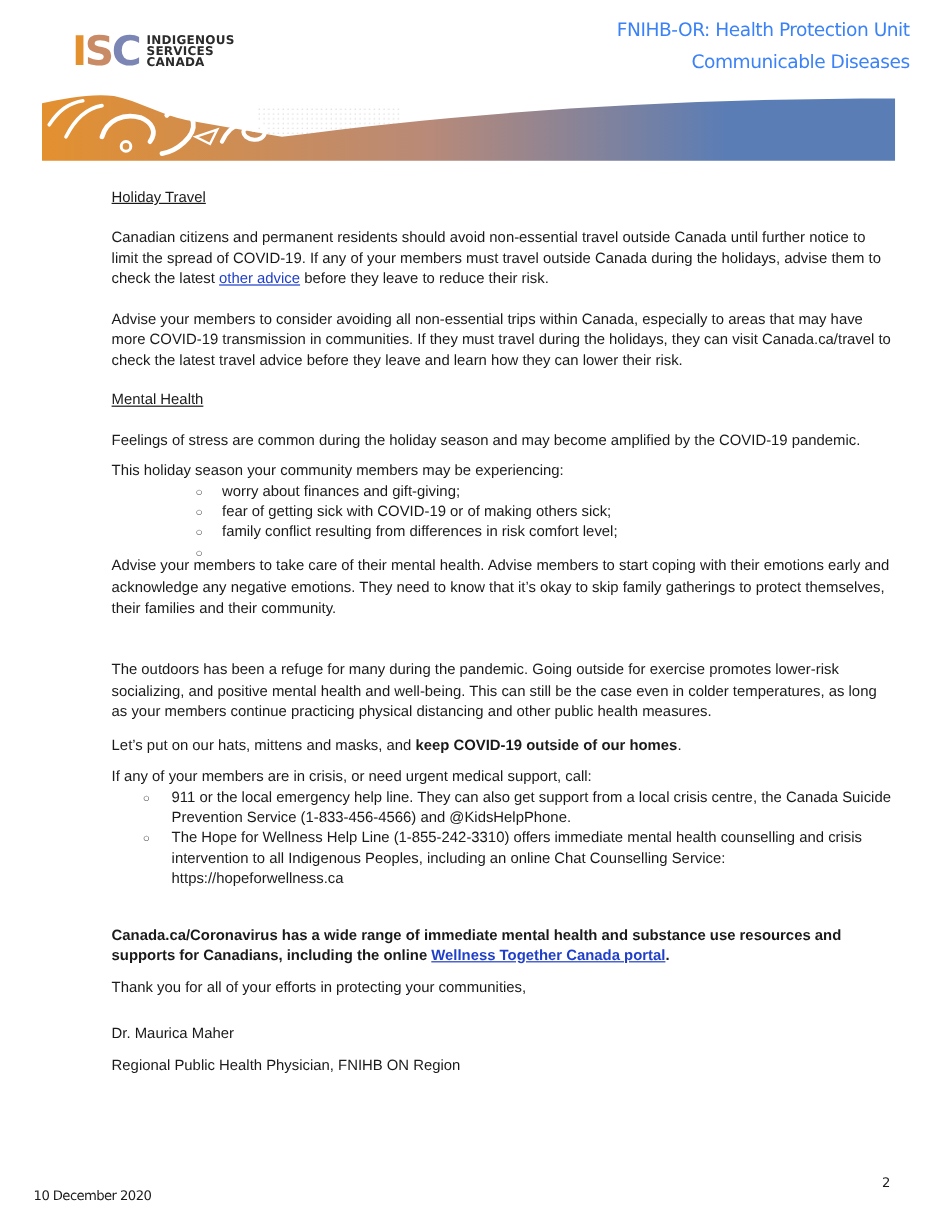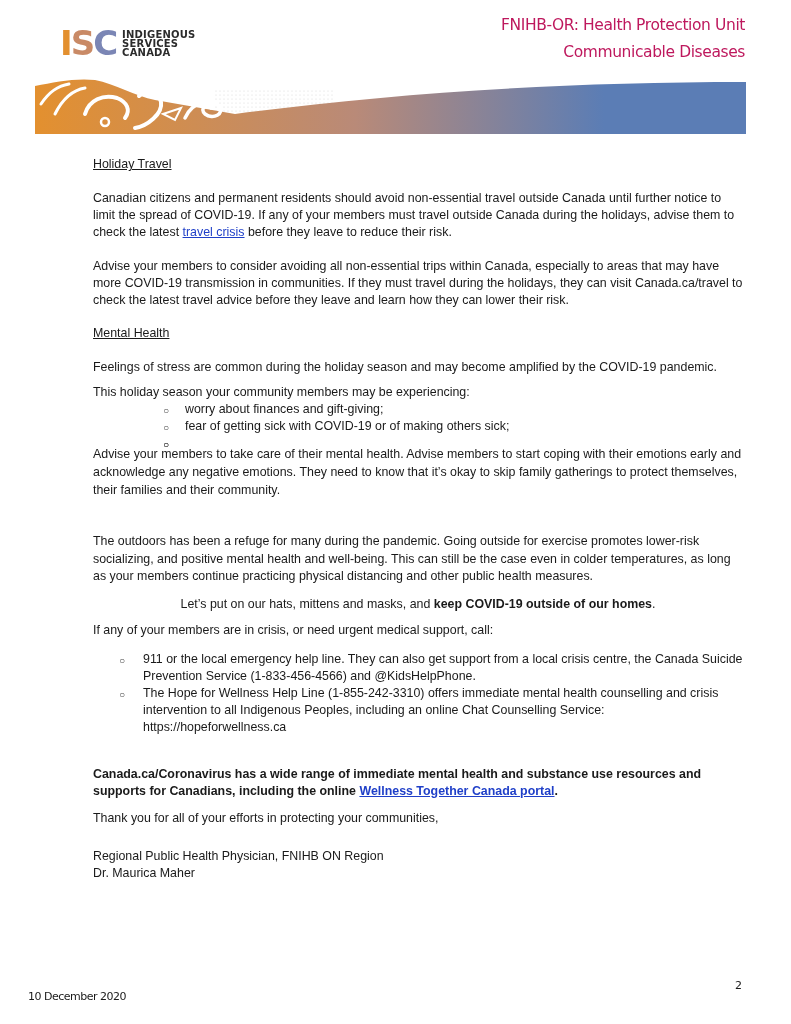--- a/index.html
+++ b/index.html
@@ -10,22 +10,22 @@
   .logo { position: absolute; left: 60px; top: 28px; height: 30px; display: flex; align-items: center; }
   .logo-isc { font-family: "DejaVu Sans", sans-serif; font-weight: bold; font-size: 34px; letter-spacing: -2px;
               line-height: 30px; display: flex; }
   .logo-isc .i { color: #e3902f; }
   .logo-isc .s { color: #c98a66; }
   .logo-isc .c { color: #7b86b5; }
   .logo-words { margin-left: 6px; font-family: "DejaVu Sans", sans-serif; font-weight: bold; font-size: 10px;
                 line-height: 9px; color: #2b2b2b; letter-spacing: 0.2px; }
   .logo-words div { display: block; }
 
-  .hdr-right { position: absolute; right: 46px; top: 14px; text-align: right;
-               font-family: "DejaVu Sans", sans-serif; font-size: 15.5px; color: #be185d; letter-spacing: -0.4px; }
+  .hdr-right { position: absolute; right: 33px; top: 14px; text-align: right;
+               font-family: "DejaVu Sans", sans-serif; font-size: 15.5px; color: #3b82f6; letter-spacing: -0.4px; }
   .hdr-right .l1 { line-height: 22px; }
   .hdr-right .l2 { line-height: 22px; margin-top: 5px; }
 
   .banner { position: absolute; left: 35px; top: 74px; width: 711px; height: 62px; }
 
   
   .content { position: absolute; left: 93px; top: 156px; width: 650px; font-size: 12.4px; line-height: 17px; }
   .content p { margin: 0; }
   .h-underline { text-decoration: underline; }
   a.link { color: #1f3fc8; text-decoration: underline; }
@@ -86,21 +86,21 @@
     <path d="M128 40 L146 34 L140 46 Z" stroke-width="2"></path>
     <path d="M150 44 C158 26 178 24 184 32 C190 40 178 46 170 40 C164 34 172 30 176 34" stroke-width="3.5"></path>
   </g>
 </svg>
 
 <div class="content">
 
   <p class="h-underline" style="margin-bottom:17px;">Holiday Travel</p>
 
   <p style="margin-bottom:17px;">
-    <span>Canadian citizens and permanent residents should avoid non-essential travel outside Canada until further notice to limit the spread of COVID-19. If any of your members must travel outside Canada during the holidays, advise them to check the latest </span><a class="link" href="#">travel crisis</a><span> before they leave to reduce their risk.</span>
+    <span>Canadian citizens and permanent residents should avoid non-essential travel outside Canada until further notice to limit the spread of COVID-19. If any of your members must travel outside Canada during the holidays, advise them to check the latest </span><a class="link" href="#">other advice</a><span> before they leave to reduce their risk.</span>
   </p>
 
   <p style="margin-bottom:16px;">Advise your members to consider avoiding all non-essential trips within Canada, especially to areas that may have more COVID-19 transmission in communities. If they must travel during the holidays, they can visit Canada.ca/travel to check the latest travel advice before they leave and learn how they can lower their risk.</p>
 
   <p class="h-underline" style="margin-bottom:16px;">Mental Health</p>
 
   <p style="margin-bottom:8px; line-height:18px;">Feelings of stress are common during the holiday season and may become amplified by the COVID-19 pandemic.</p>
 
   <p>This holiday season your community members may be experiencing:</p>
 
@@ -108,50 +108,51 @@
     <li style="padding-left:0;">
       <span class="bullet" style="left:-22px; top:1px;">○</span>
       <span>worry about finances and gift-giving;</span>
     </li>
     <li>
       <span class="bullet" style="left:-22px; top:1px;">○</span>
       <span>fear of getting sick with COVID-19 or of making others sick;</span>
     </li>
     <li>
       <span class="bullet" style="left:-22px; top:1px;">○</span>
+      <span>family conflict resulting from differences in risk comfort level;</span>
     </li>
     <li>
       <span class="bullet" style="left:-22px; top:1px;">○</span>
     </li>
   </ul>
 
   <p style="margin-bottom:34px; line-height:18px;">Advise your members to take care of their mental health. Advise members to start coping with their emotions early and acknowledge any negative emotions. They need to know that it’s okay to skip family gatherings to protect themselves, their families and their community.</p>
 
   <p style="margin-bottom:10px; line-height:17.5px;">The outdoors has been a refuge for many during the pandemic. Going outside for exercise promotes lower-risk socializing, and positive mental health and well-being. This can still be the case even in colder temperatures, as long as your members continue practicing physical distancing and other public health measures.</p>
 
-  <p style="margin-bottom:9px;text-align:center;">
+  <p style="margin-bottom:9px;">
     <span>Let’s put on our hats, mittens and masks, and </span><span class="b">keep COVID-19 outside of our homes</span><span>.</span>
   </p>
 
-  <p style="margin-bottom:12px;">If any of your members are in crisis, or need urgent medical support, call:</p>
+  <p style="">If any of your members are in crisis, or need urgent medical support, call:</p>
 
   <ul class="circle" style="margin-left:50px; margin-right:0; margin-bottom:30px;">
     <li>
       <span class="bullet" style="left:-24px; top:1px;">○</span>
       <span>911 or the local emergency help line. They can also get support from a local crisis centre, the Canada Suicide Prevention Service (1-833-456-4566) and @KidsHelpPhone.</span>
     </li>
     <li>
       <span class="bullet" style="left:-24px; top:1px;">○</span>
       <span>The Hope for Wellness Help Line (1-855-242-3310) offers immediate mental health counselling and crisis intervention to all Indigenous Peoples, including an online Chat Counselling Service: https://hopeforwellness.ca</span>
     </li>
   </ul>
 
   <p style="margin-bottom:10px;font-weight:bold;">
     <span>Canada.ca/Coronavirus has a wide range of immediate mental health and substance use resources and supports for Canadians, including the online </span><a class="link" href="#">Wellness Together Canada portal</a><span>.</span>
   </p>
 
   <p style="margin-bottom:21px;">Thank you for all of your efforts in protecting your communities,</p>
+  <p style="margin-bottom:10px;">Dr. Maurica Maher</p>
   <p>Regional Public Health Physician, FNIHB ON Region</p>
-  <p style="margin-bottom:10px;">Dr. Maurica Maher</p>
 </div>
 
 <div class="footer-date">10 December 2020</div>
 <div class="footer-page">2</div>
 
 </body></html>

